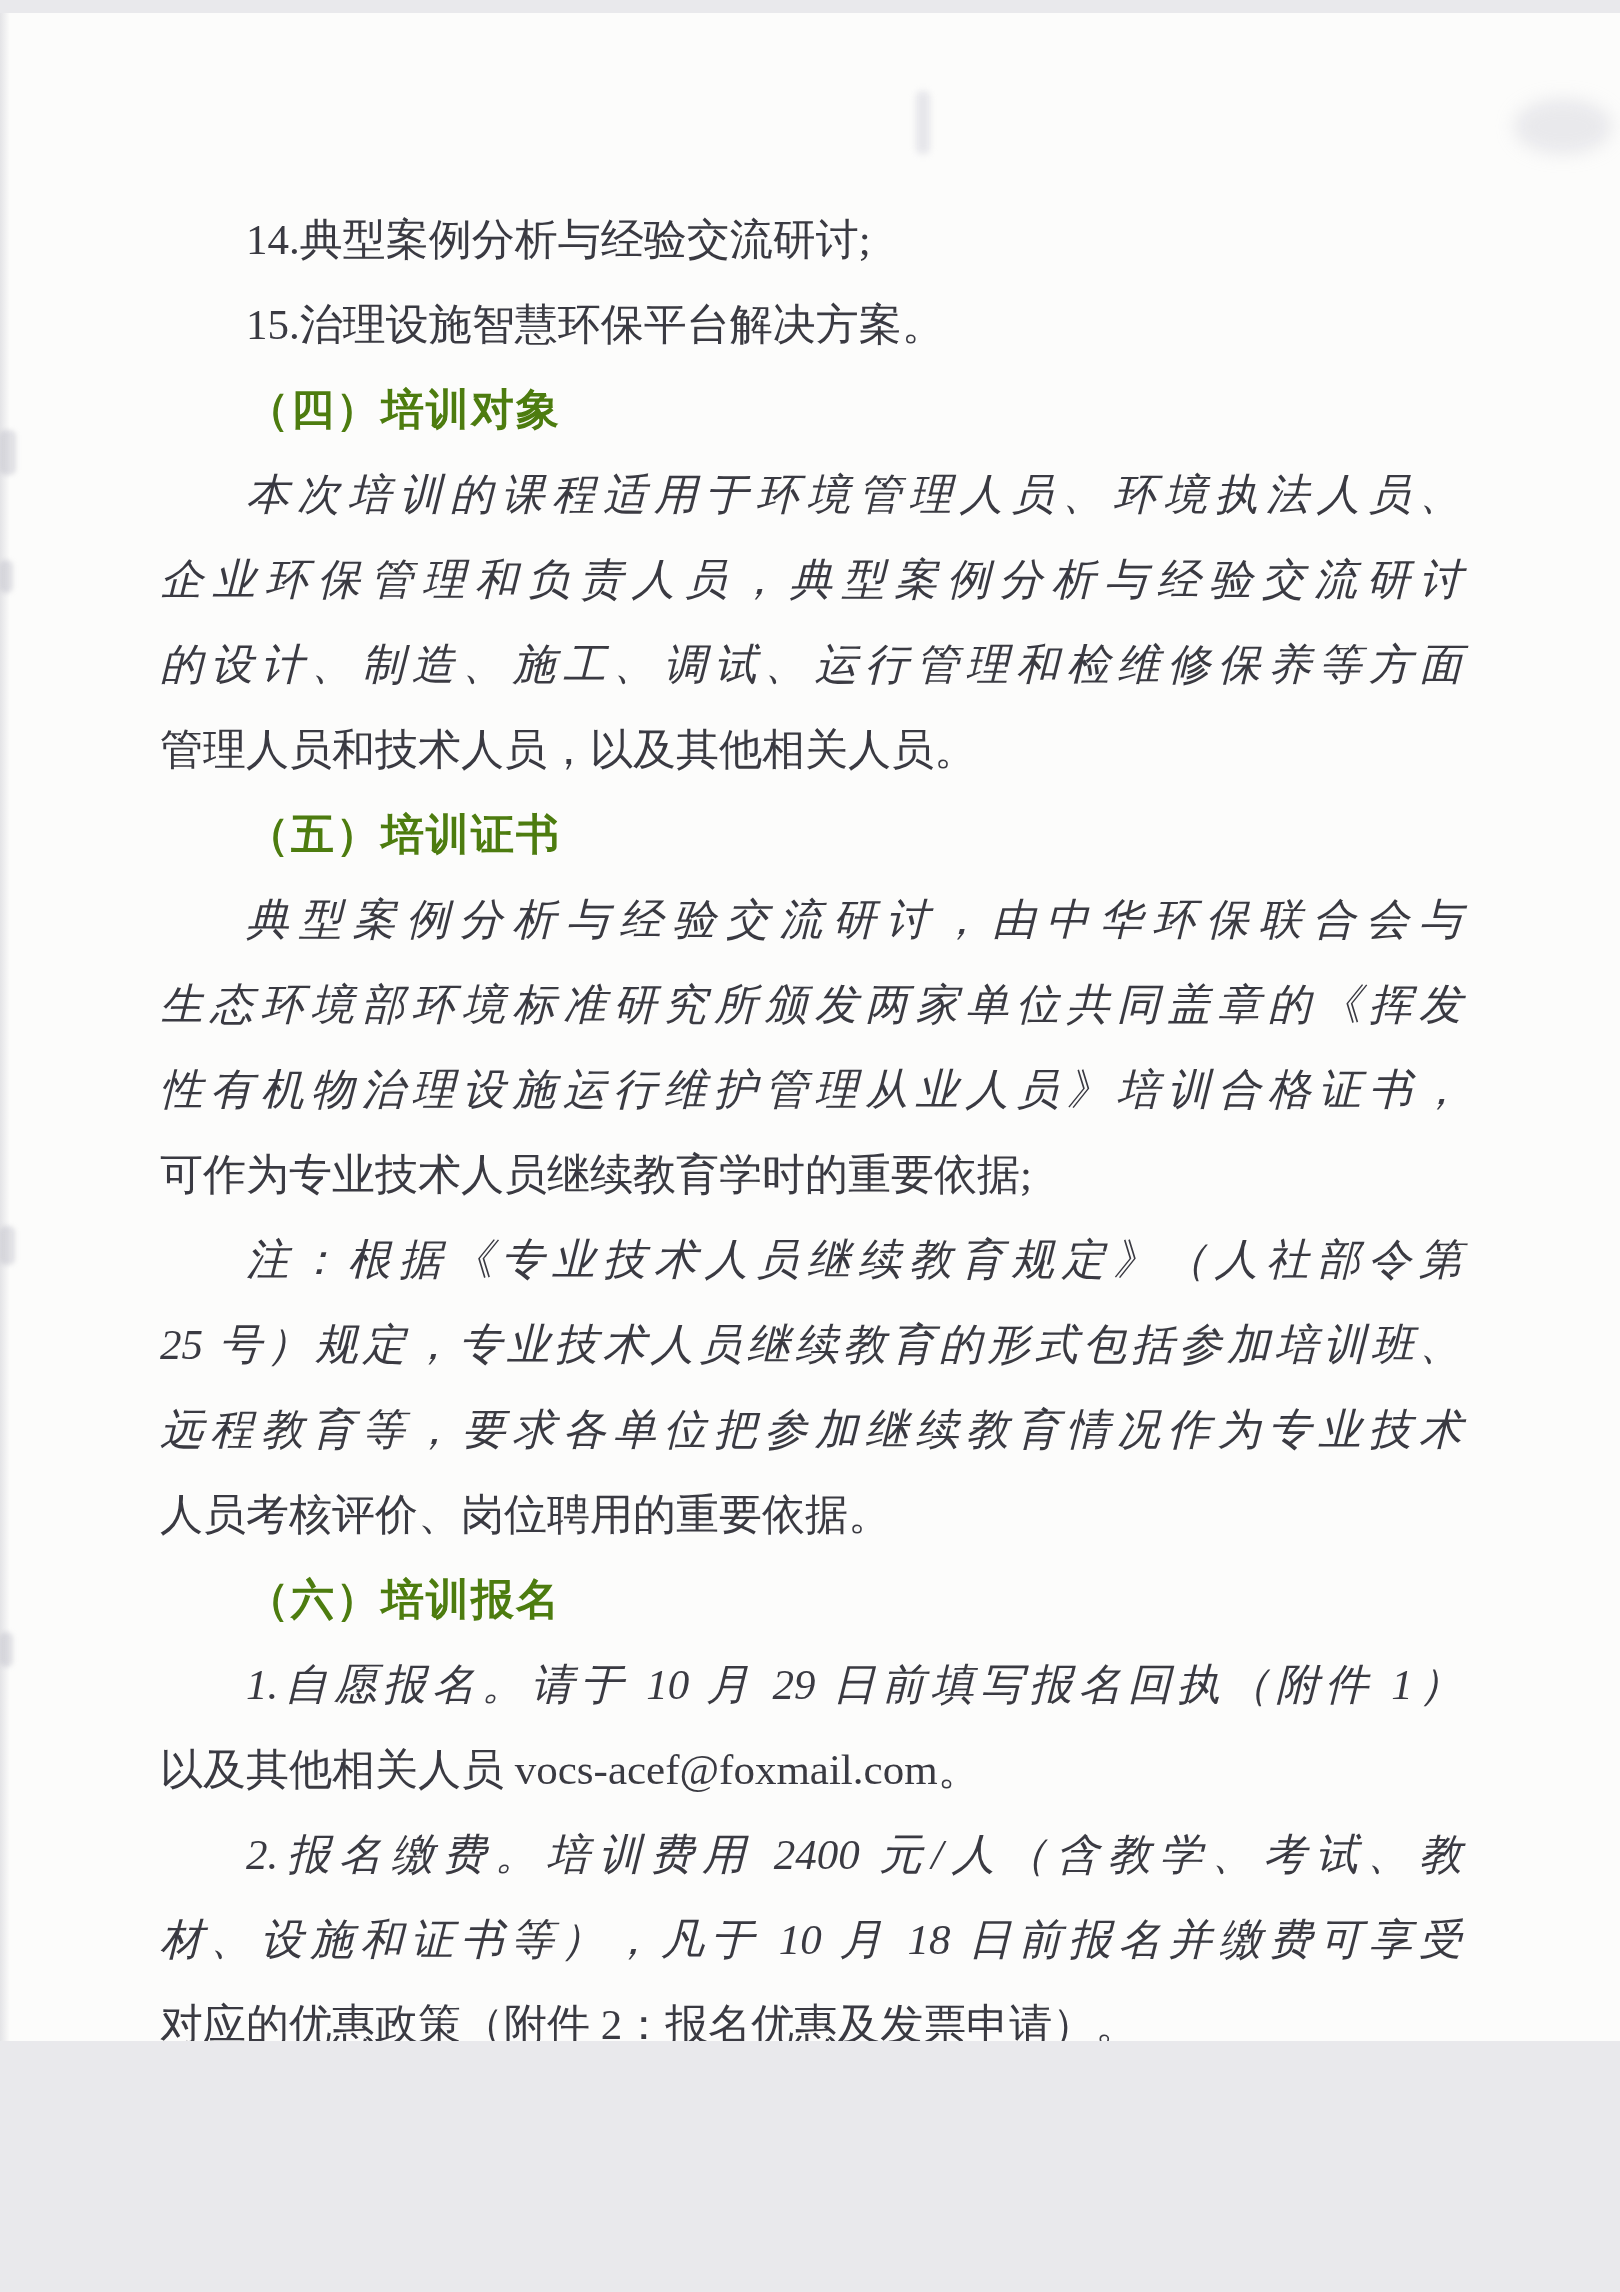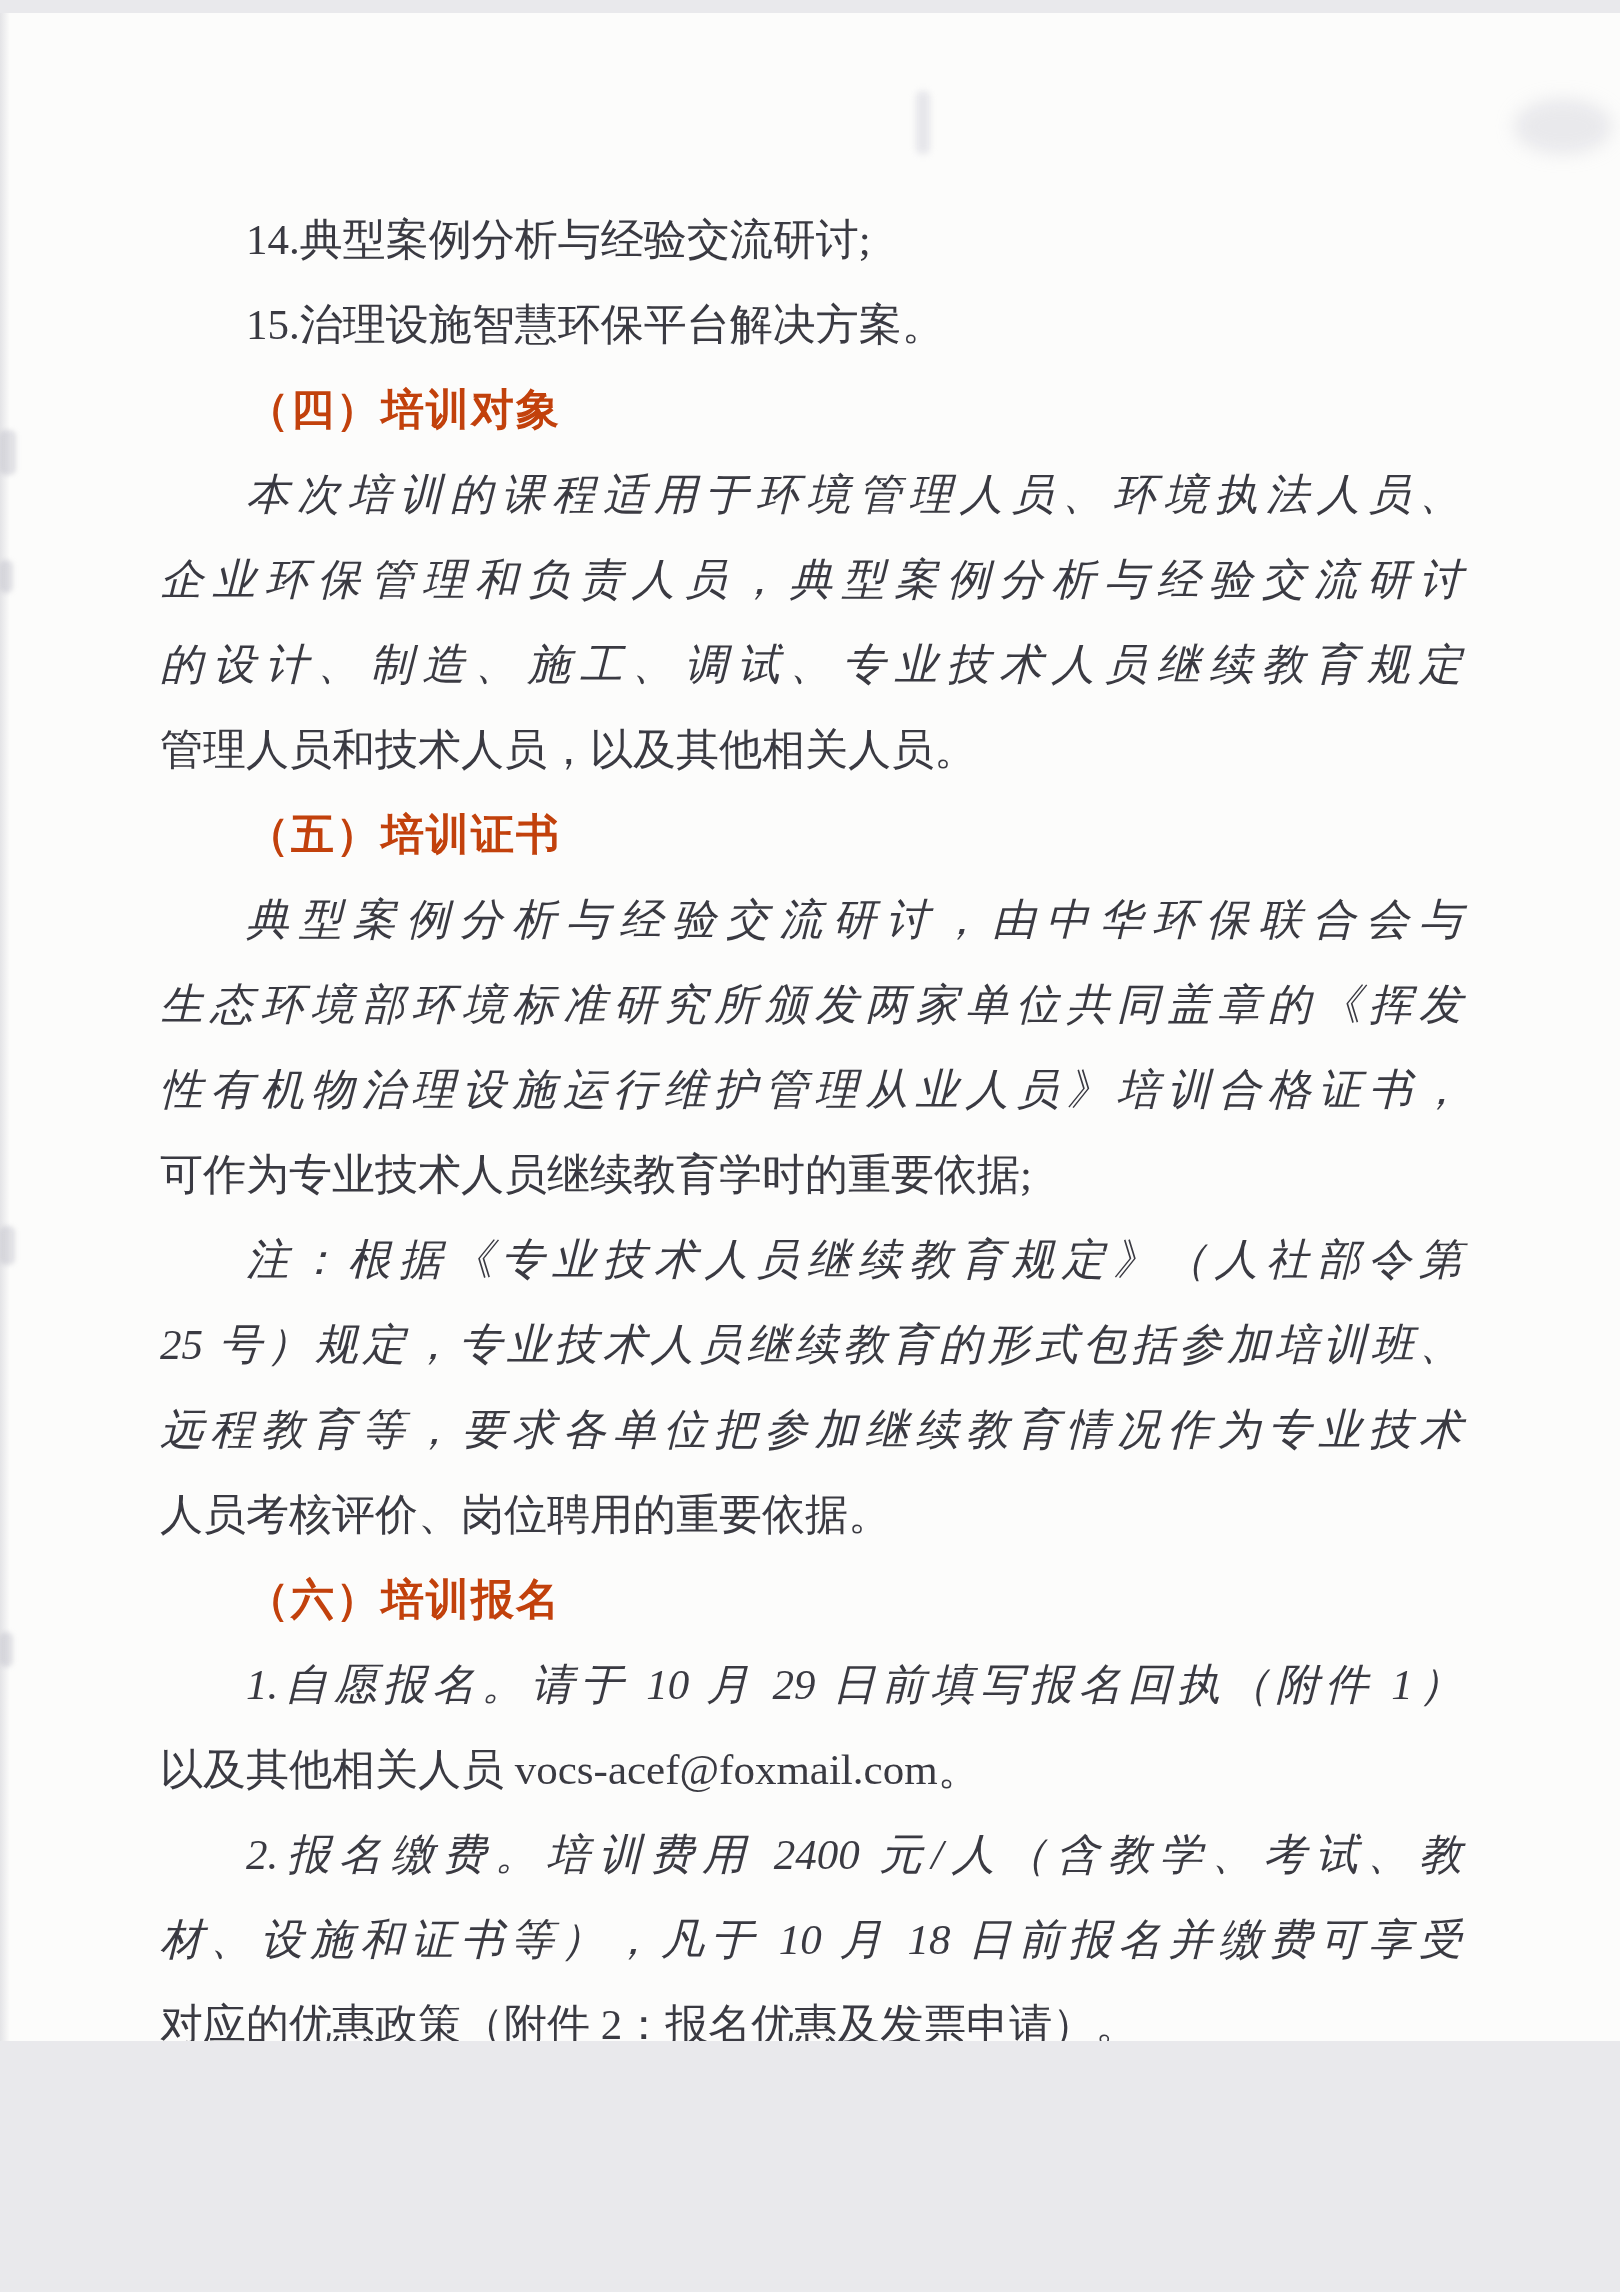--- a/index.html
+++ b/index.html
@@ -43,21 +43,21 @@
     font-size: 43px;
     line-height: 85px;
     color: #3a3a42;
     text-justify: inter-character;
   }
   .line { height: 85px; text-align: left; }
   .line.full { text-align: justify; text-align-last: justify; font-style: italic; }
   .line.indent { text-indent: 2em; }
   .line.heading {
     font-weight: bold;
-    color: #c2410c;
+    color: #4d7c0f;
     font-family: "Liberation Sans", "DejaVu Sans", sans-serif;
     letter-spacing: 2px;
   }
   .footer {
     position: absolute;
     left: 0; top: 2113px; width: 100%;
     text-align: center;
     font-size: 41px;
     color: #46464f;
     letter-spacing: 5.9px;
@@ -76,21 +76,21 @@
   <div class="smudge-tr"></div>
   <div class="smudge-t"></div>
   <div class="smudge-b"></div>
 
   <div class="content">
     <div class="line indent">14.典型案例分析与经验交流研讨;</div>
     <div class="line indent">15.治理设施智慧环保平台解决方案。</div>
     <div class="line indent heading">（四）培训对象</div>
     <div class="line indent full">本次培训的课程适用于环境管理人员、环境执法人员、</div>
     <div class="line full">企业环保管理和负责人员，典型案例分析与经验交流研讨</div>
-    <div class="line full">的设计、制造、施工、调试、专业技术人员继续教育规定</div>
+    <div class="line full">的设计、制造、施工、调试、运行管理和检维修保养等方面</div>
     <div class="line">管理人员和技术人员，以及其他相关人员。</div>
     <div class="line indent heading">（五）培训证书</div>
     <div class="line indent full">典型案例分析与经验交流研讨，由中华环保联合会与</div>
     <div class="line full">生态环境部环境标准研究所颁发两家单位共同盖章的《挥发</div>
     <div class="line full">性有机物治理设施运行维护管理从业人员》培训合格证书，</div>
     <div class="line">可作为专业技术人员继续教育学时的重要依据;</div>
     <div class="line indent full">注：根据《专业技术人员继续教育规定》（人社部令第</div>
     <div class="line full">25 号）规定，专业技术人员继续教育的形式包括参加培训班、</div>
     <div class="line full">远程教育等，要求各单位把参加继续教育情况作为专业技术</div>
     <div class="line">人员考核评价、岗位聘用的重要依据。</div>

